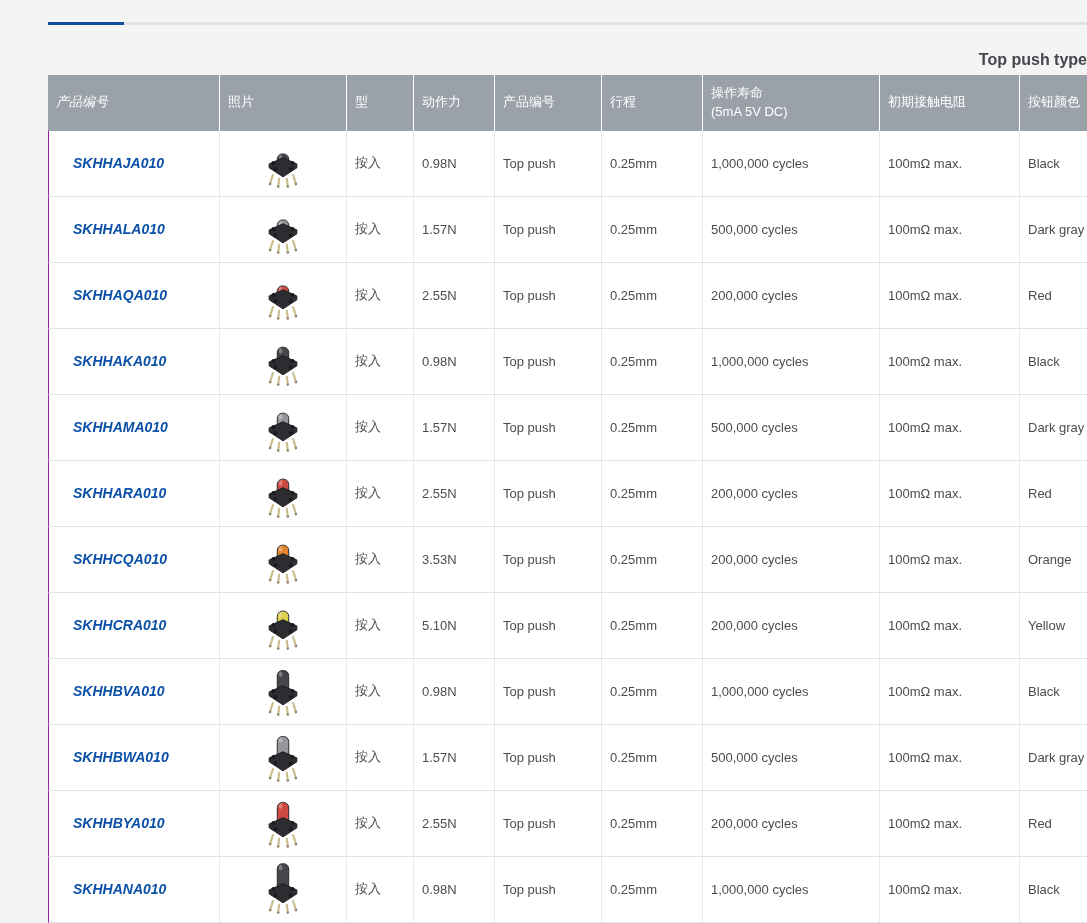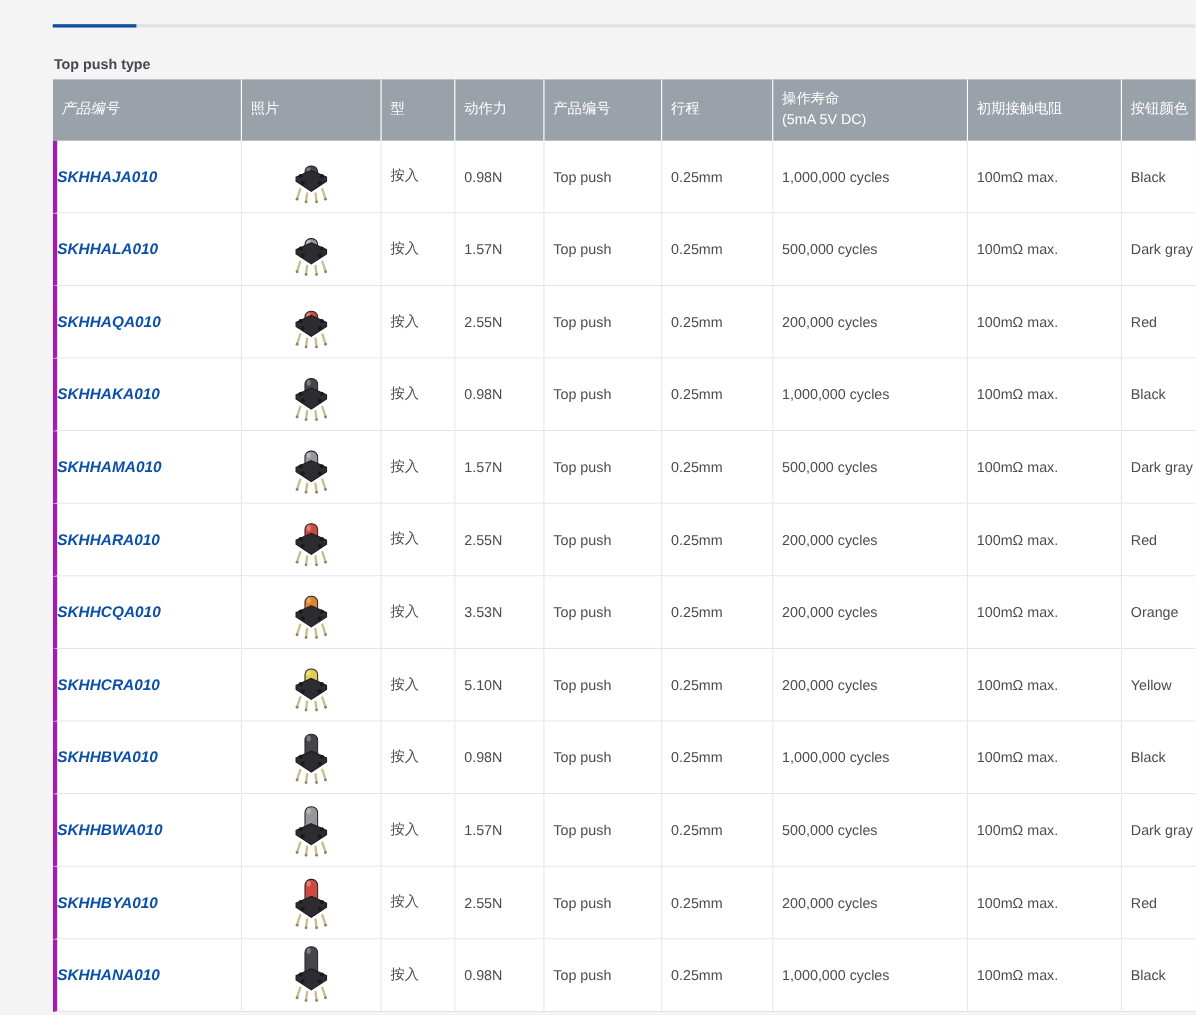--- a/index.html
+++ b/index.html
@@ -31,23 +31,24 @@
   .title-rule .accent {
     position: absolute;
     left: 0; top: 0;
     width: 76px; height: 3px;
     background: #0f4f9e;
   }
 
   
   h2.section-title {
     margin: 26px 0 6px 1px;
-    font-size: 13px;
+    font-size: 16px;
     font-weight: 700;
     color: #46464e;
+    text-align: right;
   }
 
   
   .table-clip {
     width: 1039px;
     overflow: hidden;
   }
   table.data-table {
     table-layout: fixed;
     width: 1067px;
@@ -81,21 +82,21 @@
   .data-table tbody td {
     background: #ffffff;
     border-bottom: 1px solid #e4e4e6;
     height: 65px;
     box-sizing: content-box;
     vertical-align: middle;
     padding: 0 8px;
     color: #4c4c4c;
   }
   .data-table tbody td:not(:first-child) { border-left: 1px solid #e8e8ea; }
-  .data-table tbody td:first-child { border-left: 4px solid #a21caf; padding-left: 0; }
+  .data-table tbody td:first-child { border-left: 1px solid #a21caf; padding-left: 24px; }
 
   .part-link {
     color: #0b50a8;
     font-weight: 700;
     font-size: 14px;
     text-decoration: none;
     cursor: pointer;
   }
 
   td.c-photo { text-align: center; padding: 0; }

